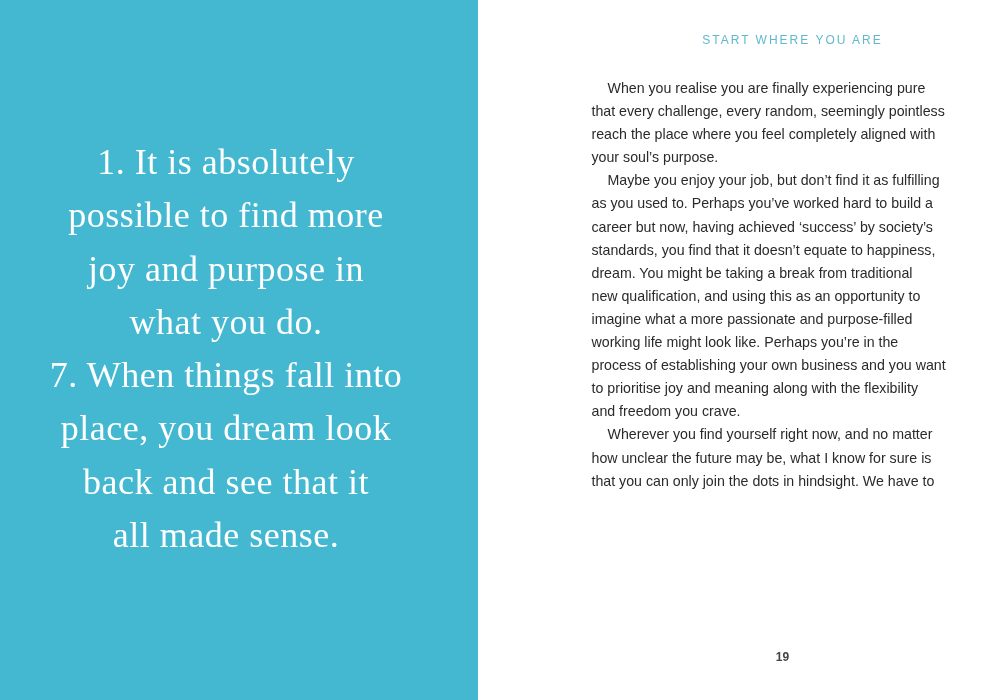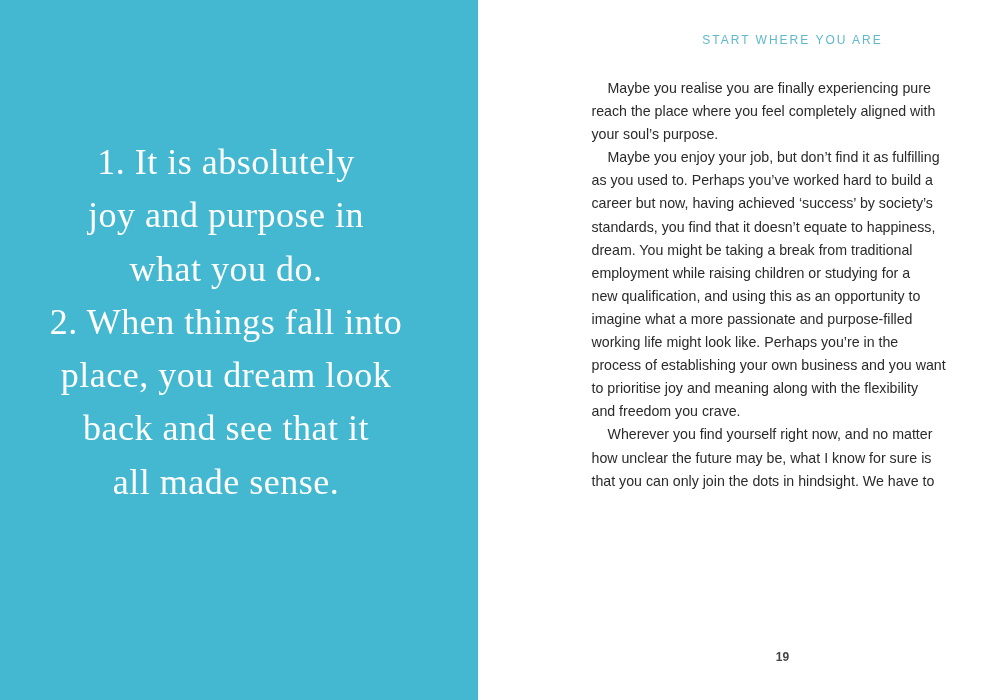--- a/index.html
+++ b/index.html
@@ -61,42 +61,43 @@
       color: #444444;
     }
   </style>
 </head>
 <body>
 
 <div class="spread">
   <div class="left-page">
     <div class="quote">
       <span class="line">1. It is absolutely</span>
+      <span class="line">possible to find more</span>
       <span class="line">joy and purpose in</span>
       <span class="line">what you do.</span>
-      <span class="line">2. When things fall into</span>
+      <span class="line">7. When things fall into</span>
       <span class="line">place, you dream look</span>
       <span class="line">back and see that it</span>
       <span class="line">all made sense.</span>
     </div>
   </div>
 
   <div class="right-page">
     <div class="running-head">START WHERE YOU ARE</div>
 
     <div class="body-text">
-      <span class="line indent">Maybe you realise you are finally experiencing pure</span>
+      <span class="line indent">When you realise you are finally experiencing pure</span>
+      <span class="line">that every challenge, every random, seemingly pointless</span>
       <span class="line">reach the place where you feel completely aligned with</span>
       <span class="line">your soul’s purpose.</span>
       <span class="line indent">Maybe you enjoy your job, but don’t find it as fulfilling</span>
       <span class="line">as you used to. Perhaps you’ve worked hard to build a</span>
       <span class="line">career but now, having achieved ‘success’ by society’s</span>
       <span class="line">standards, you find that it doesn’t equate to happiness,</span>
       <span class="line">dream. You might be taking a break from traditional</span>
-      <span class="line">employment while raising children or studying for a</span>
       <span class="line">new qualification, and using this as an opportunity to</span>
       <span class="line">imagine what a more passionate and purpose-filled</span>
       <span class="line">working life might look like. Perhaps you’re in the</span>
       <span class="line">process of establishing your own business and you want</span>
       <span class="line">to prioritise joy and meaning along with the flexibility</span>
       <span class="line">and freedom you crave.</span>
       <span class="line indent">Wherever you find yourself right now, and no matter</span>
       <span class="line">how unclear the future may be, what I know for sure is</span>
       <span class="line">that you can only join the dots in hindsight. We have to</span>
     </div>

